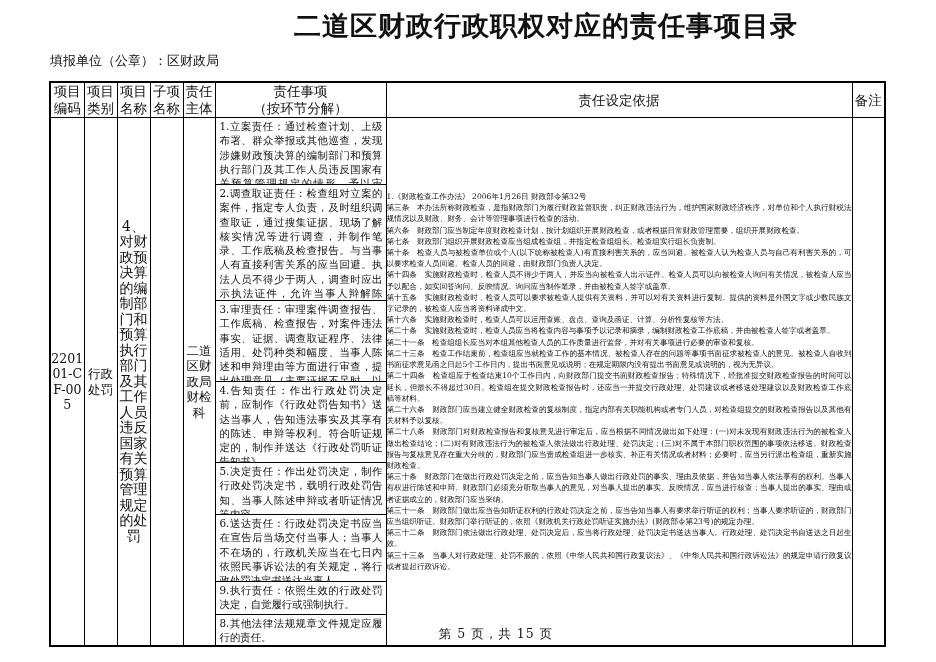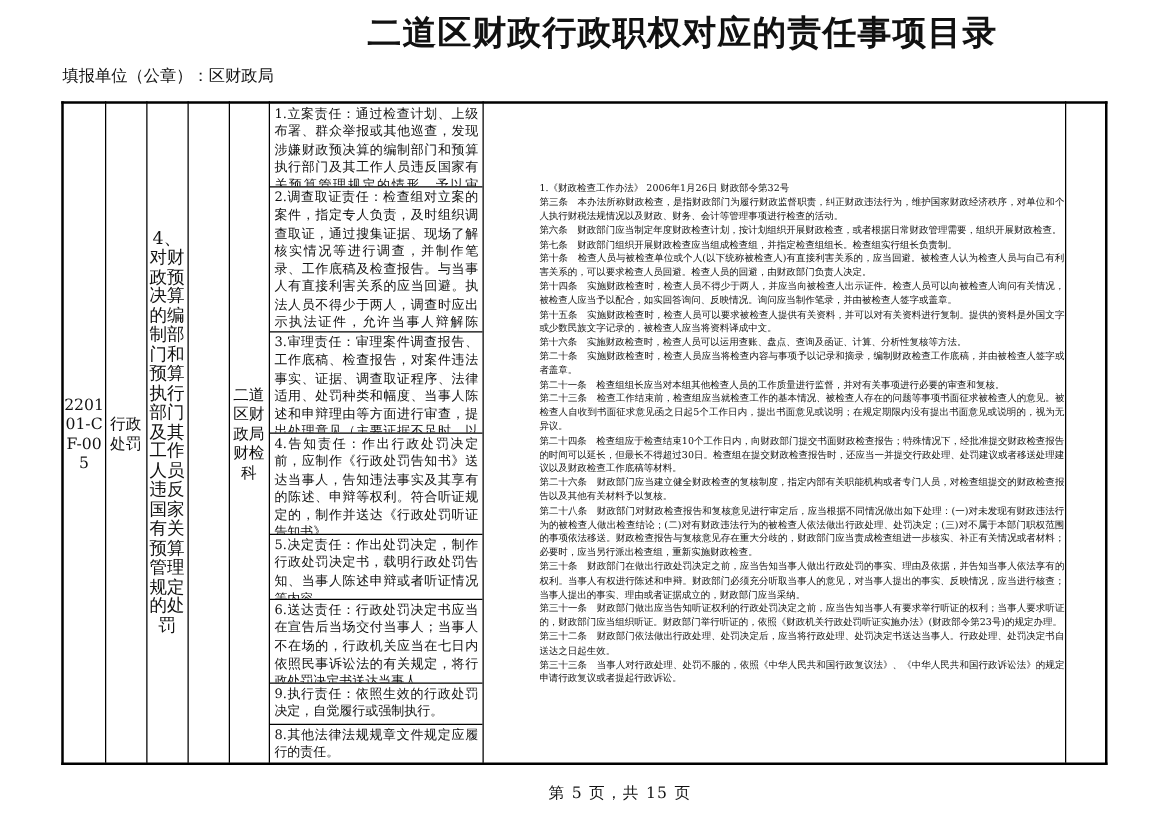--- a/index.html
+++ b/index.html
@@ -14,21 +14,21 @@
   table.main td, table.main th { border:1px solid #000; padding:0; vertical-align:middle; }
   table.main { border:2px solid #000; }
   th { font-weight:normal; font-size:13.5px; line-height:17px; text-align:center; height:33px; }
   .vcell { font-size:12.5px; line-height:15.5px; text-align:center; padding:0 2px; }
   .namecell { font-size:14px; line-height:15.5px; text-align:center; padding:0 3px; }
   td.steps { vertical-align:top; padding:0; }
   .step { border-bottom:1px solid #000; font-size:10.4px; line-height:14.3px;
           padding:1px 3px 1px 4px; overflow:hidden; text-align:justify; }
   .step:last-child { border-bottom:none; }
   td.basis { vertical-align:top; padding:30px 3px 0 4px; }
-  .basis-line { font-size:7.6px; line-height:11.2px; text-align:justify; word-break:break-all;padding-left:45px; }
+  .basis-line { font-size:7.6px; line-height:11.2px; text-align:justify; word-break:break-all; }
   .footer { position:absolute; left:0; width:936px; top:626px; text-align:center;
             font-size:12.5px; letter-spacing:1px;margin-left:28px; }
 </style>
 </head>
 <body>
 
 <div class="title">二道区财政行政职权对应的责任事项目录</div>
 <div class="unit">填报单位（公章）：区财政局</div>
 
 <table class="main">
@@ -36,20 +36,33 @@
     <col style="width:34px">
       <col style="width:33px">
       <col style="width:33px">
     <col style="width:33px">
       <col style="width:32px">
       <col style="width:171px">
     <col style="width:466px">
       <col style="width:33px">
   </colgroup>
   <tbody>
+      <tr>
+    <th>项目编码</th>
+    <th>项目类别</th>
+    <th>项目名称</th>
+    <th>子项名称</th>
+    <th>责任主体</th>
+    <th>
+      <div>责任事项</div>
+      <div>（按环节分解）</div>
+    </th>
+    <th>责任设定依据</th>
+    <th>备注</th>
+  </tr>
   <tr style="height:506px;">
     <td class="vcell" style="word-break:break-all;">220101-CF-005</td>
     <td class="vcell">行政处罚</td>
     <td class="namecell">4、对财政预决算的编制部门和预算执行部门及其工作人员违反国家有关预算管理规定的处罚</td>
     <td class="vcell"></td>
     <td class="vcell">二道区财政局财检科</td>
     <td class="steps">
       <div class="step" style="height:64px">1.立案责任：通过检查计划、上级布署、群众举报或其他巡查，发现涉嫌财政预决算的编制部门和预算执行部门及其工作人员违反国家有关预算管理规定的情形，予以审查，决定是否</div>
       <div class="step" style="height:113px">2.调查取证责任：检查组对立案的案件，指定专人负责，及时组织调查取证，通过搜集证据、现场了解核实情况等进行调查，并制作笔录、工作底稿及检查报告。与当事人有直接利害关系的应当回避。执法人员不得少于两人，调查时应出示执法证件，允许当事人辩解陈述。认定并告知违法事实，说明处罚依据。执法人员应保守</div>
       <div class="step" style="height:78px">3.审理责任：审理案件调查报告、工作底稿、检查报告，对案件违法事实、证据、调查取证程序、法律适用、处罚种类和幅度、当事人陈述和申辩理由等方面进行审查，提出处理意见（主要证据不足时，以适当的方式补</div>

